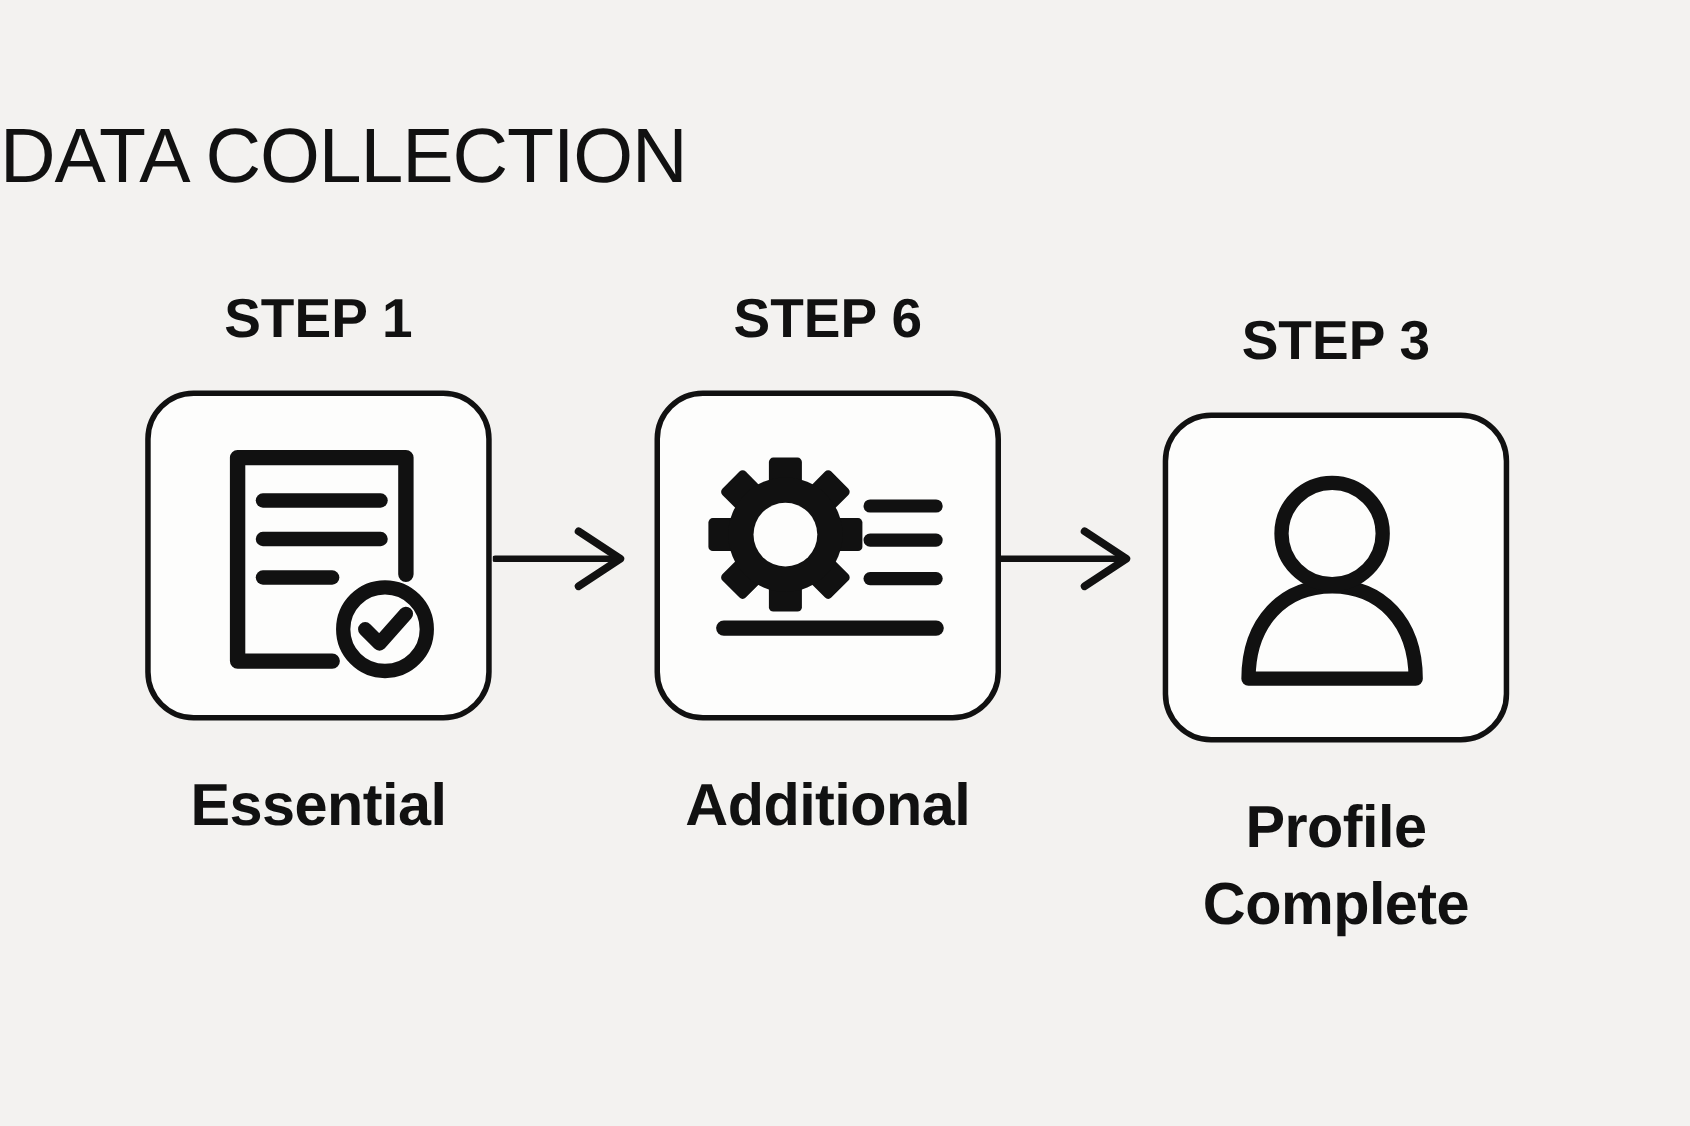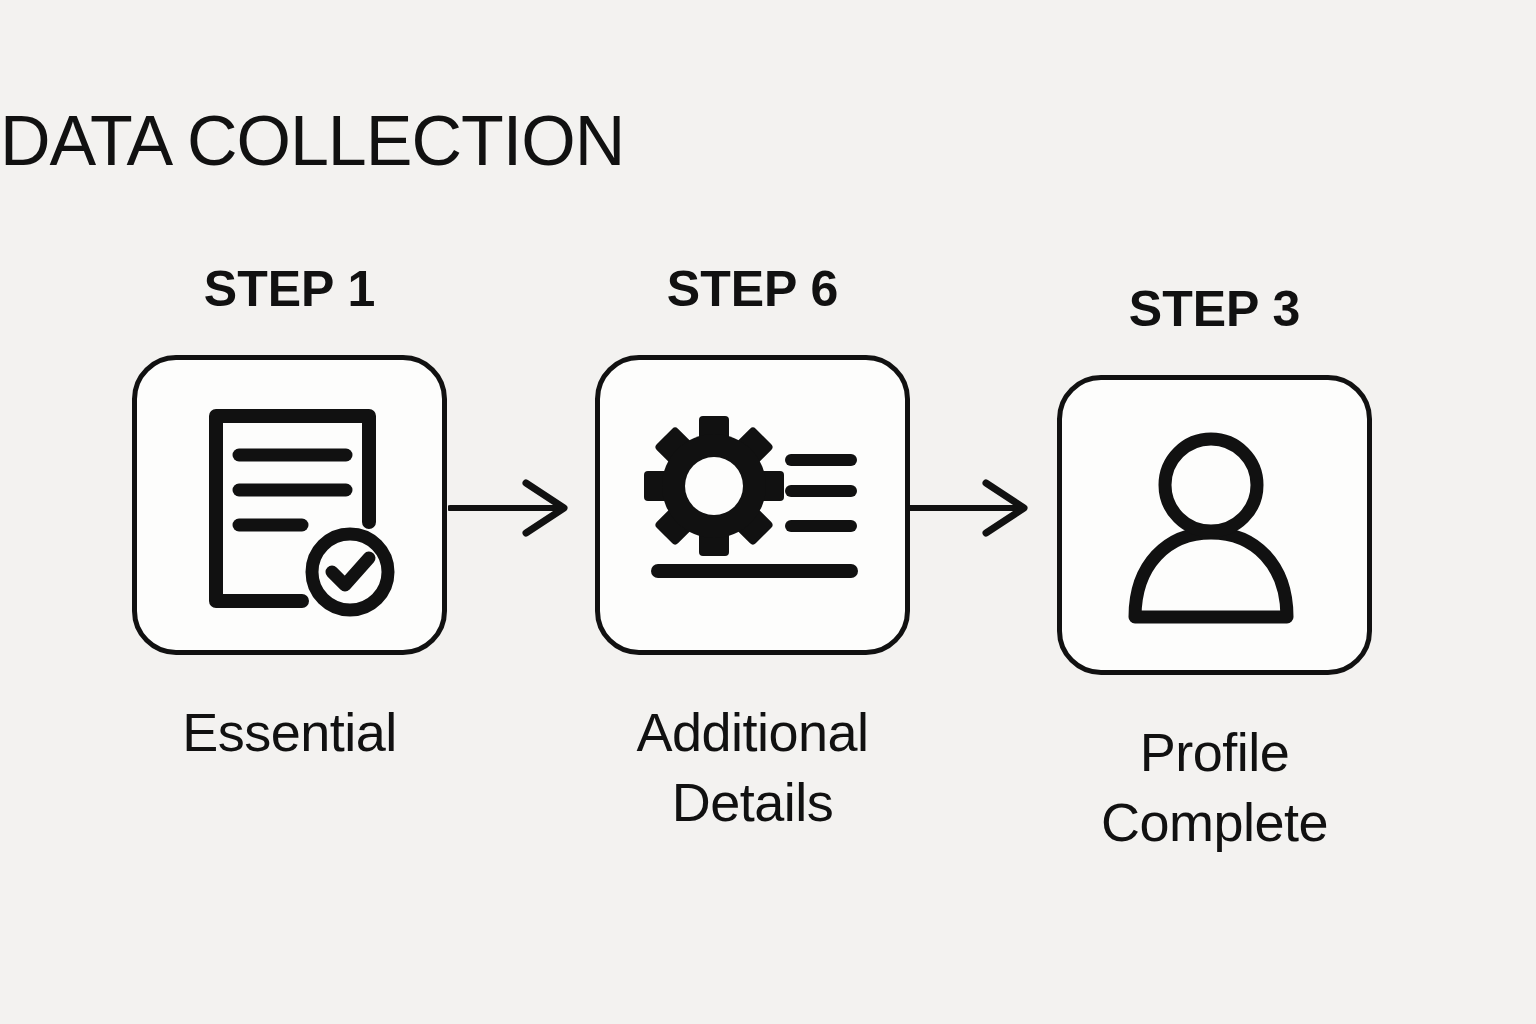--- a/index.html
+++ b/index.html
@@ -55,21 +55,21 @@
     position:absolute;
     top:-5px;left:-5px;
     width:315px;height:300px;
   }
   .caption{
     position:absolute;
     top:432px;left:-30px;
     width:375px;
     text-align:center;
     font-size:54px;
-    font-weight:normal;
+    font-weight:bold;
     line-height:70px;
     letter-spacing:-0.5px;
   }
   .caption span{display:block;}
   .connector{
     position:absolute;
     top:476px;
     width:122px;height:64px;
   }
   .connector.c1{left:448px;}
@@ -129,21 +129,20 @@
           <circle cx="0" cy="0" r="29" fill="#fdfdfc"></circle>
         </g>
         <path class="stroke" stroke-width="12" d="M 196 105 H 256"></path>
         <path class="stroke" stroke-width="12" d="M 196 136 H 256"></path>
         <path class="stroke" stroke-width="12" d="M 196 171 H 256"></path>
         <path class="stroke" stroke-width="14" d="M 63 216 H 256"></path>
       </svg>
     </div>
     <div class="caption">
       <span>Additional</span>
-      <span>Details</span>
     </div>
   </div>
 
   <svg class="connector c2" viewBox="0 0 122 64">
     <path class="stroke" stroke-width="6" d="M 2 32 H 110"></path>
     <path class="stroke" stroke-width="7" d="M 78 7 L 116 32 L 78 57"></path>
   </svg>
 
   <div class="step s3">
     <div class="step-label">STEP 3</div>

